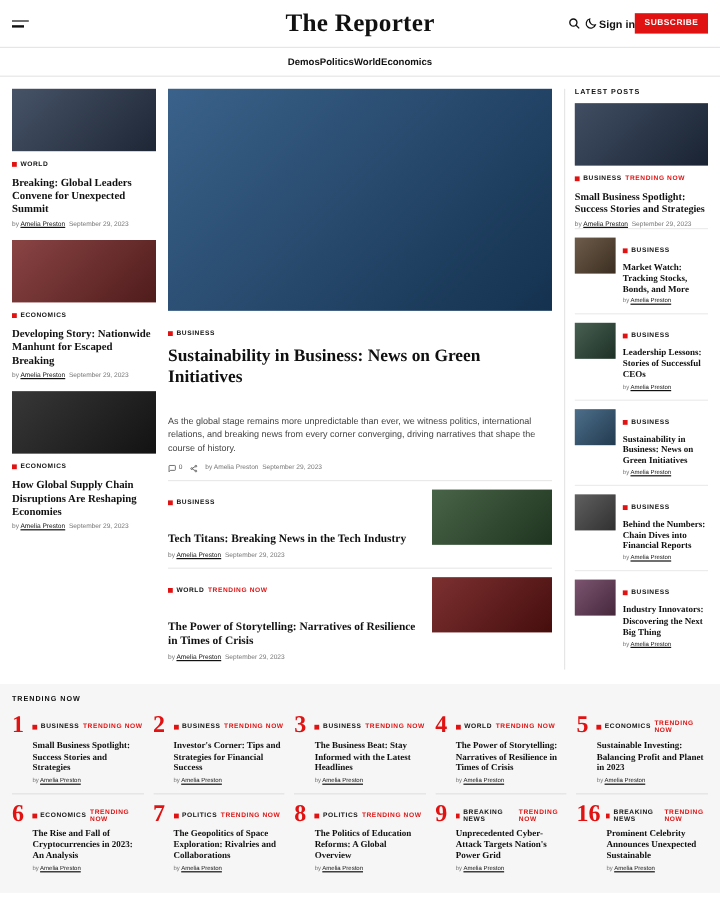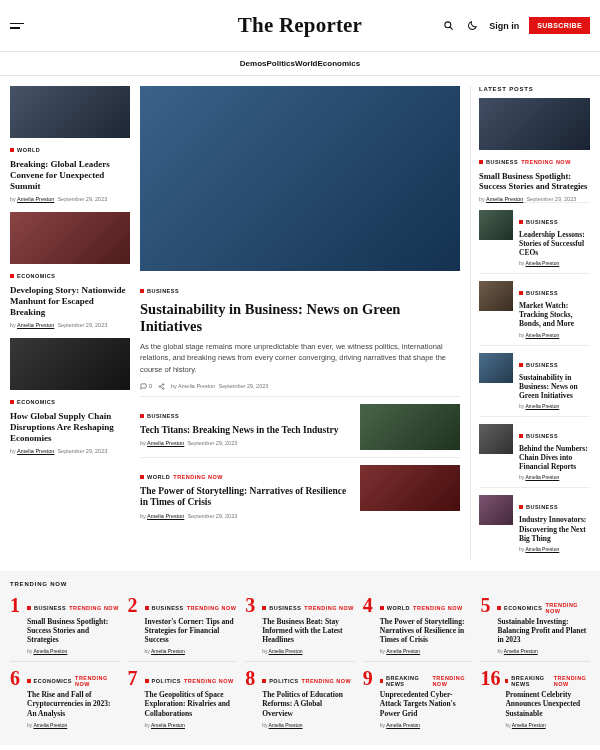--- a/index.html
+++ b/index.html
@@ -7,36 +7,36 @@
     width: 600px; height: 750px;
     font-family: "Liberation Sans", sans-serif;
     background: #ffffff;
     color: #111111;
     overflow: hidden;
   }
   .page { width: 600px; }
 
   
   .header {
-    height: 52px;
+    height: 40px;
     display: flex; align-items: center;
     padding: 0 10px;
     border-bottom: 1px solid #e6e6e6;
     position: relative;
   }
   .hamburger { width: 14px; display: flex; flex-direction: column; gap: 3px; cursor: pointer; }
   .hamburger span { display:block; height: 1.5px; background: #111; }
   .hamburger span:nth-child(2) { width: 10px; }
   .masthead {
     position: absolute; left: 0; right: 0; text-align: center;
     font-family: "Liberation Serif", serif;
     font-size: 21px; font-weight: 700; letter-spacing: .2px;
   }
   .header-right {
-    margin-left: auto; display: flex; align-items: center; gap: 10px;
+    margin-left: auto; display: flex; align-items: center; gap: 0;
     position: relative; z-index: 2;
   }
   .icon-btn { width: 14px; height: 14px; display:flex; align-items:center; justify-content:center; cursor:pointer; }
   .signin { font-size: 9px; font-weight: 700; color:#111; cursor:pointer; }
   .subscribe {
     background: #e01212; color: #fff; font-size: 7px; font-weight: 700;
     padding: 5px 8px; letter-spacing: .4px; cursor: pointer;
   }
 
   
@@ -78,28 +78,28 @@
 
   .left-item { margin-bottom: 10px; }
   .left-item .thumb { height: 52px; }
   .left-item .cat { margin-top: 6px; }
   .left-item .ttl { font-size: 9px; margin-top: 3px; }
 
   
   .hero-img { width: 100%; height: 185px; }
   .hero-body { padding: 8px 0 6px 0; }
   .hero-title { font-size: 14.5px; margin-top: 4px; line-height: 1.2; }
-  .hero-desc { font-size: 7.5px; color: #444; line-height: 1.55; margin-top: 5px; }
+  .hero-desc { font-size: 7.5px; color: #444; line-height: 1.55; margin-top: 21px; }
   .hero-meta { display:flex; align-items:center; gap:6px; margin-top: 7px; font-size:5.5px; color:#777; }
   .meta-ico { display:inline-flex; align-items:center; gap:2px; font-size:5.5px; color:#555; }
 
   .c-row { display:flex; gap: 8px; padding: 7px 0; border-top: 1px solid #e9e9e9; align-items: flex-start; }
   .c-row .txt { flex: 1 1 auto; }
   .c-row .thumb { width: 100px; height: 46px; flex: 0 0 100px; }
-  .c-row .ttl { font-size: 9.5px; margin-top: 3px; }
+  .c-row .ttl { font-size: 9.5px; margin-top: 19px; }
 
   
   .rail-head { font-size: 6px; font-weight: 700; letter-spacing: .8px; color:#111; margin-bottom: 6px; }
   .rail-hero .thumb { height: 52px; }
   .rail-hero .ttl { font-size: 8.5px; margin-top: 3px; }
   .rail-item { display:flex; gap: 6px; padding: 7px 0; border-top: 1px solid #ececec; }
   .rail-item .thumb { width: 34px; height: 30px; flex: 0 0 34px; }
   .rail-item .ttl { font-size: 7.5px; margin-top: 2px; }
   .rail-item .byline { font-size: 5px; margin-top: 3px; }
 
@@ -277,39 +277,39 @@
           <span class="trend">TRENDING NOW</span>
         </div>
         <div class="ttl">Small Business Spotlight: Success Stories and Strategies</div>
         <div class="byline">
           by <span class="au">Amelia Preston</span>
           &nbsp;<span>September 29, 2023</span>
         </div>
       </div>
 
       <div class="rail-item">
+        <div class="thumb ph" style="background:#5a4632;"></div>
+        <div>
+          <div class="cat">
+            <span class="sq"></span>
+            <span>BUSINESS</span>
+          </div>
+          <div class="ttl">Market Watch: Tracking Stocks, Bonds, and More</div>
+          <div class="byline">by <span class="au">Amelia Preston</span></div>
+        </div>
+      </div>
+
+      <div class="rail-item">
         <div class="thumb ph" style="background:#2e4a3a;"></div>
         <div>
           <div class="cat">
             <span class="sq"></span>
             <span>BUSINESS</span>
           </div>
           <div class="ttl">Leadership Lessons: Stories of Successful CEOs</div>
-          <div class="byline">by <span class="au">Amelia Preston</span></div>
-        </div>
-      </div>
-
-      <div class="rail-item">
-        <div class="thumb ph" style="background:#5a4632;"></div>
-        <div>
-          <div class="cat">
-            <span class="sq"></span>
-            <span>BUSINESS</span>
-          </div>
-          <div class="ttl">Market Watch: Tracking Stocks, Bonds, and More</div>
           <div class="byline">by <span class="au">Amelia Preston</span></div>
         </div>
       </div>
 
       <div class="rail-item">
         <div class="thumb ph" style="background:#345a7a;"></div>
         <div>
           <div class="cat">
             <span class="sq"></span>
             <span>BUSINESS</span>

